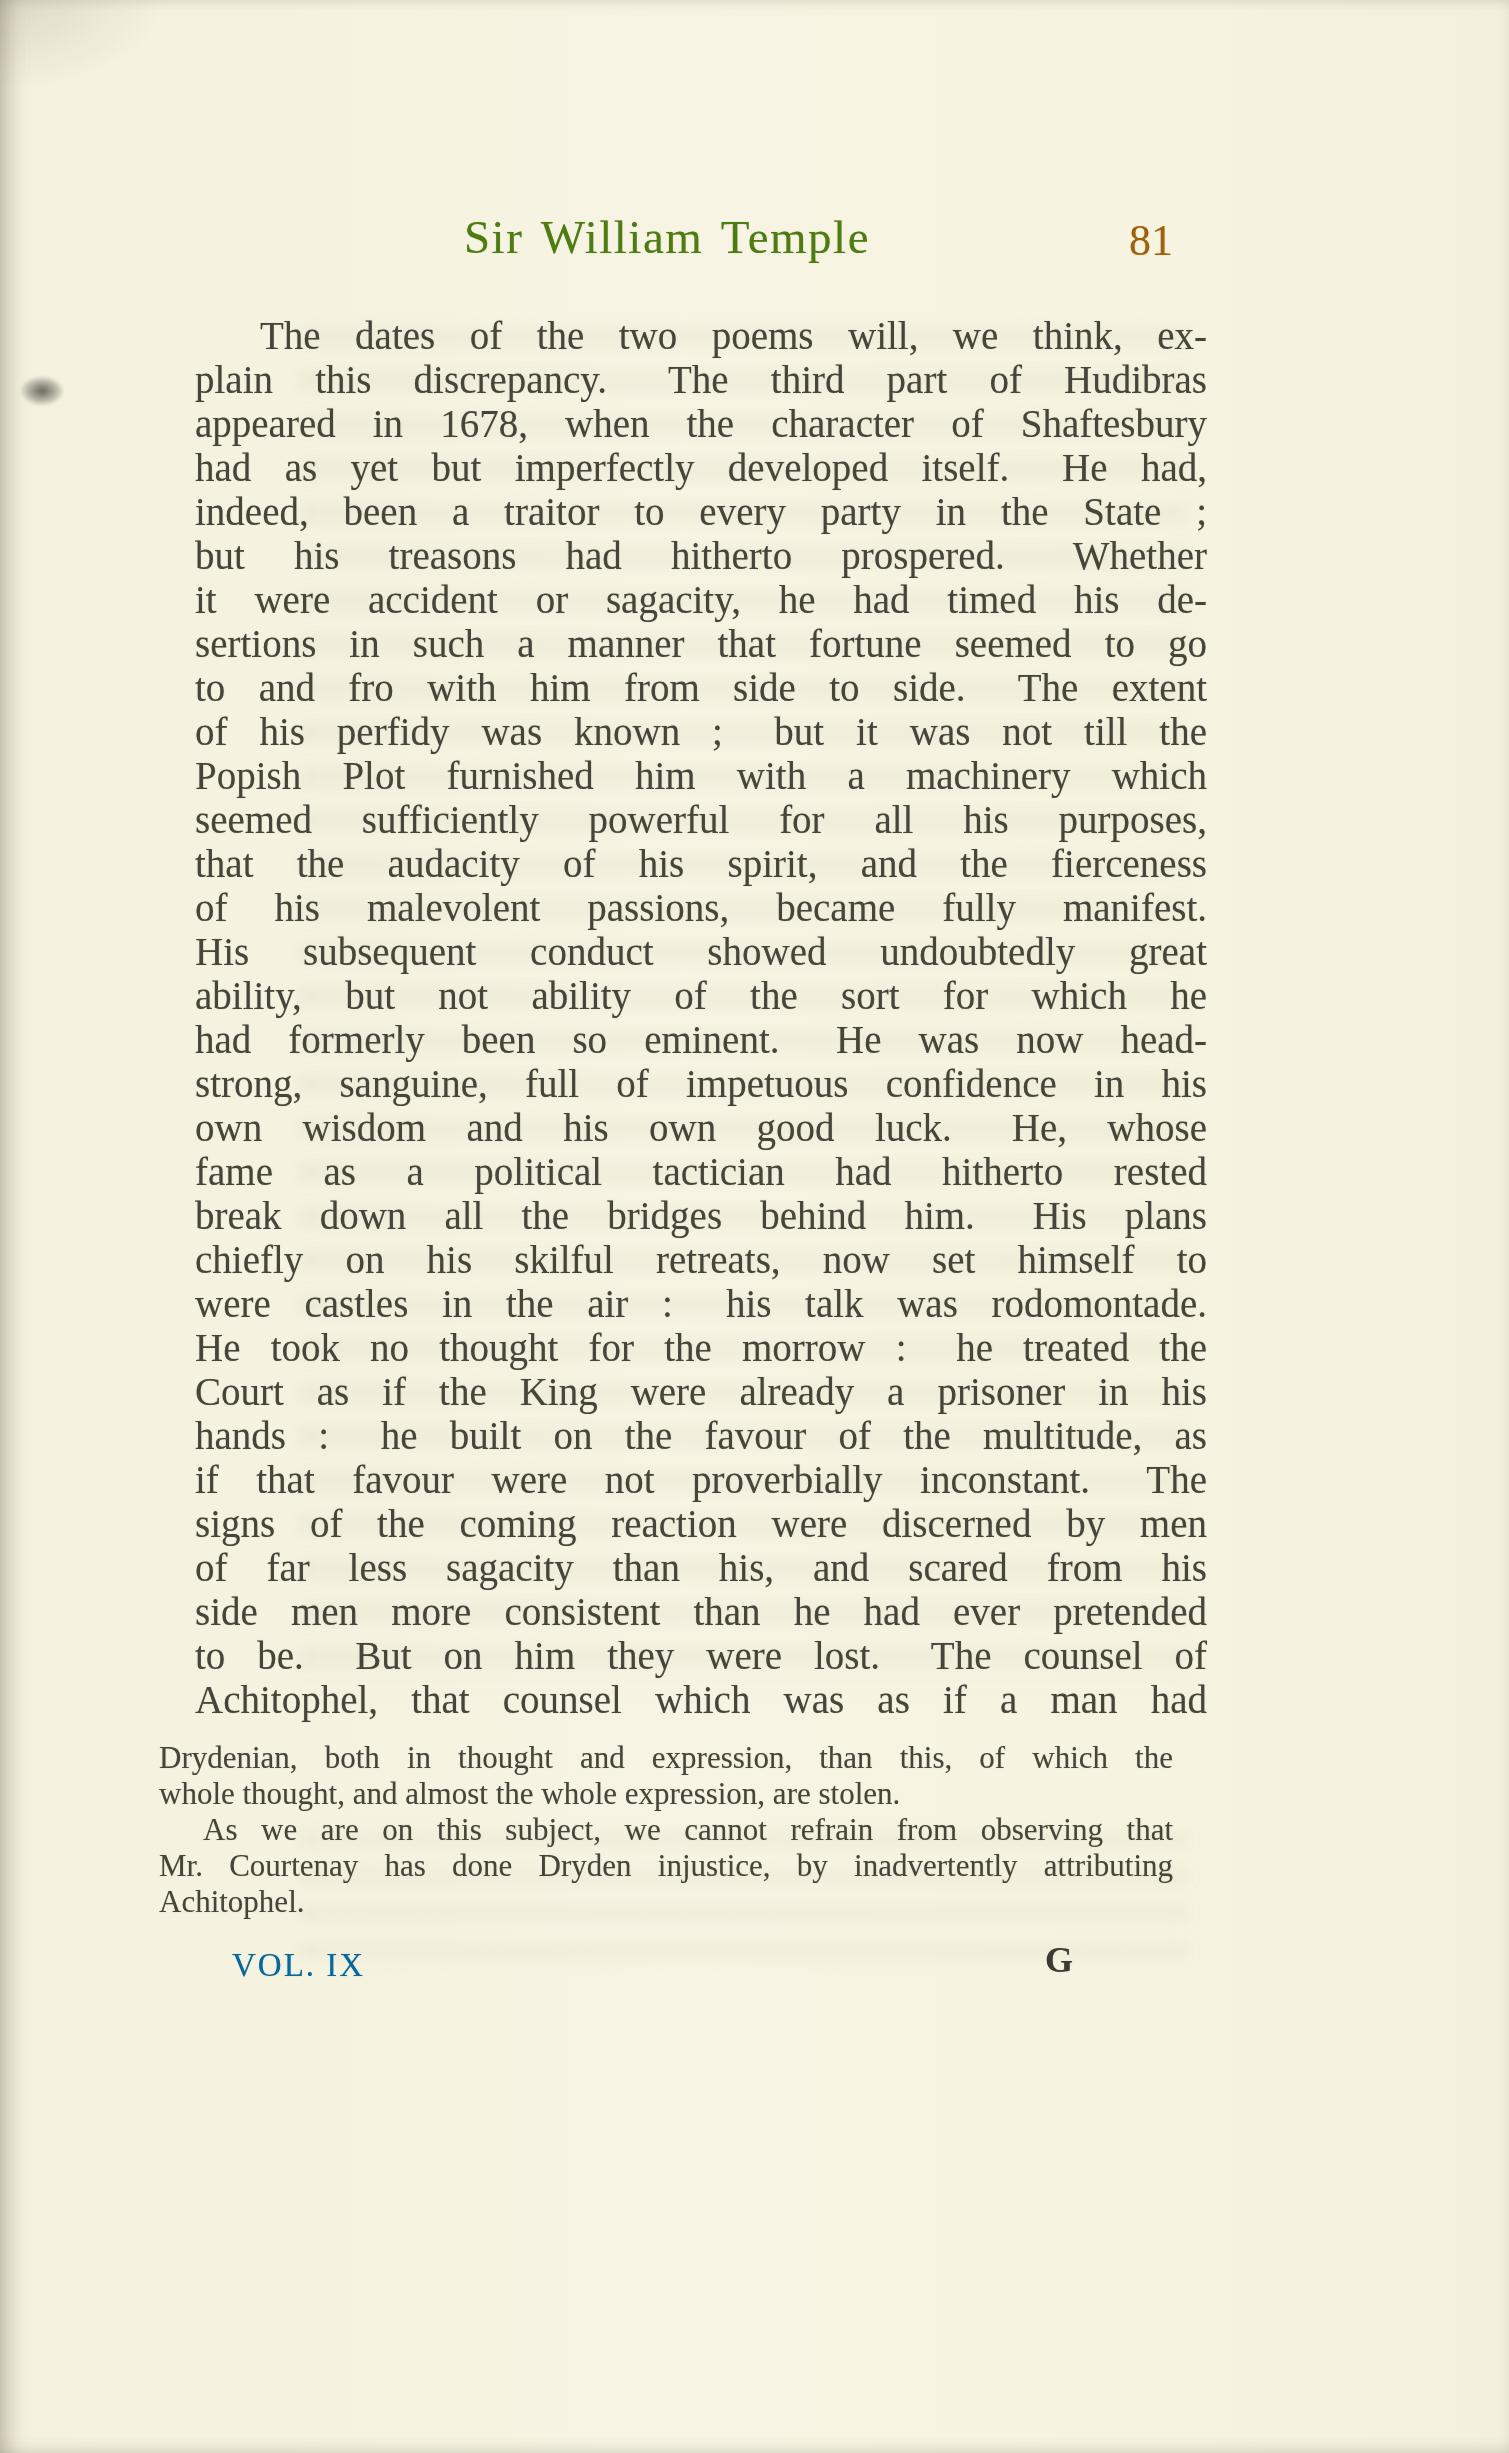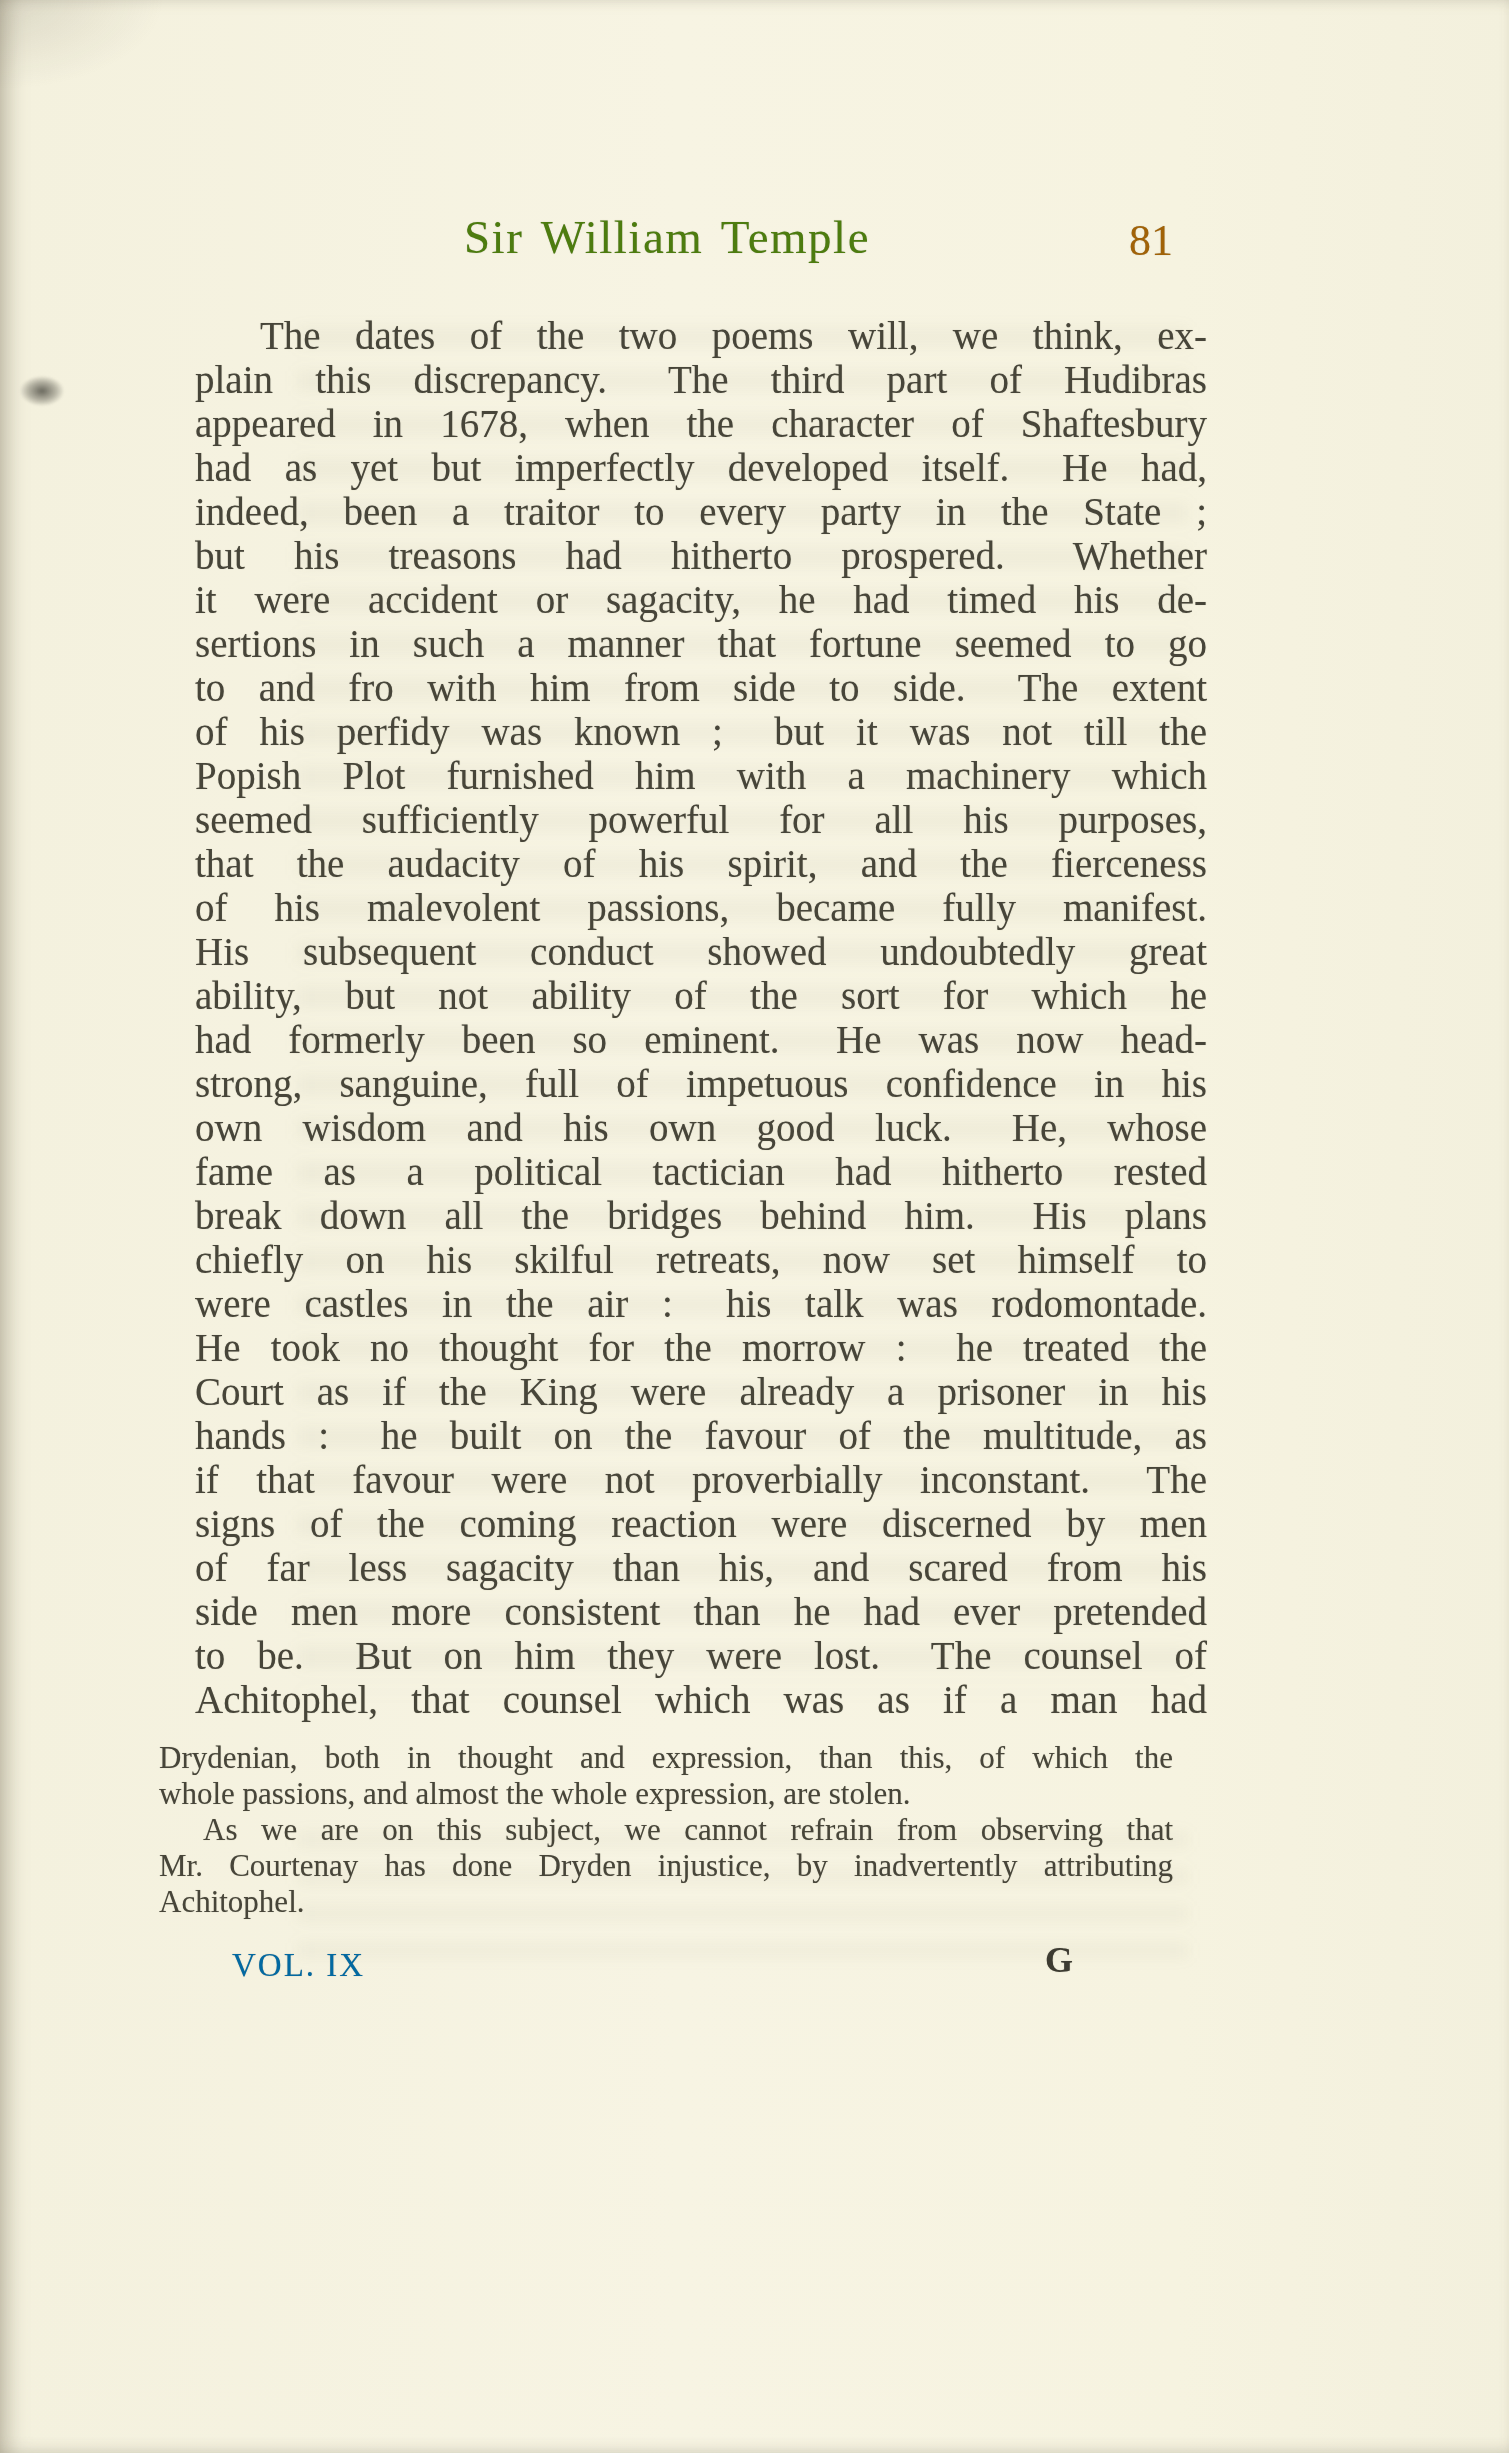--- a/index.html
+++ b/index.html
@@ -135,21 +135,21 @@
     <div class="line">if that favour were not proverbially inconstant.  The</div>
     <div class="line">signs of the coming reaction were discerned by men</div>
     <div class="line">of far less sagacity than his, and scared from his</div>
     <div class="line">side men more consistent than he had ever pretended</div>
     <div class="line">to be.  But on him they were lost.  The counsel of</div>
     <div class="line">Achitophel, that counsel which was as if a man had</div>
   </div>
 
 <div class="footnote">
     <div class="fline">Drydenian, both in thought and expression, than this, of which the</div>
-    <div class="fline no-just">whole passions, and almost the whole expression, are stolen.</div>
+    <div class="fline no-just">whole thought, and almost the whole expression, are stolen.</div>
     <div class="fline indent">As we are on this subject, we cannot refrain from observing that</div>
     <div class="fline">Mr. Courtenay has done Dryden injustice, by inadvertently attributing</div>
     <div class="fline no-just">Achitophel.</div>
   </div>
 
 <div class="volume-label">VOL. IX</div>
 
 <div class="signature-mark">G</div>
 
 <div class="vignette"></div>

